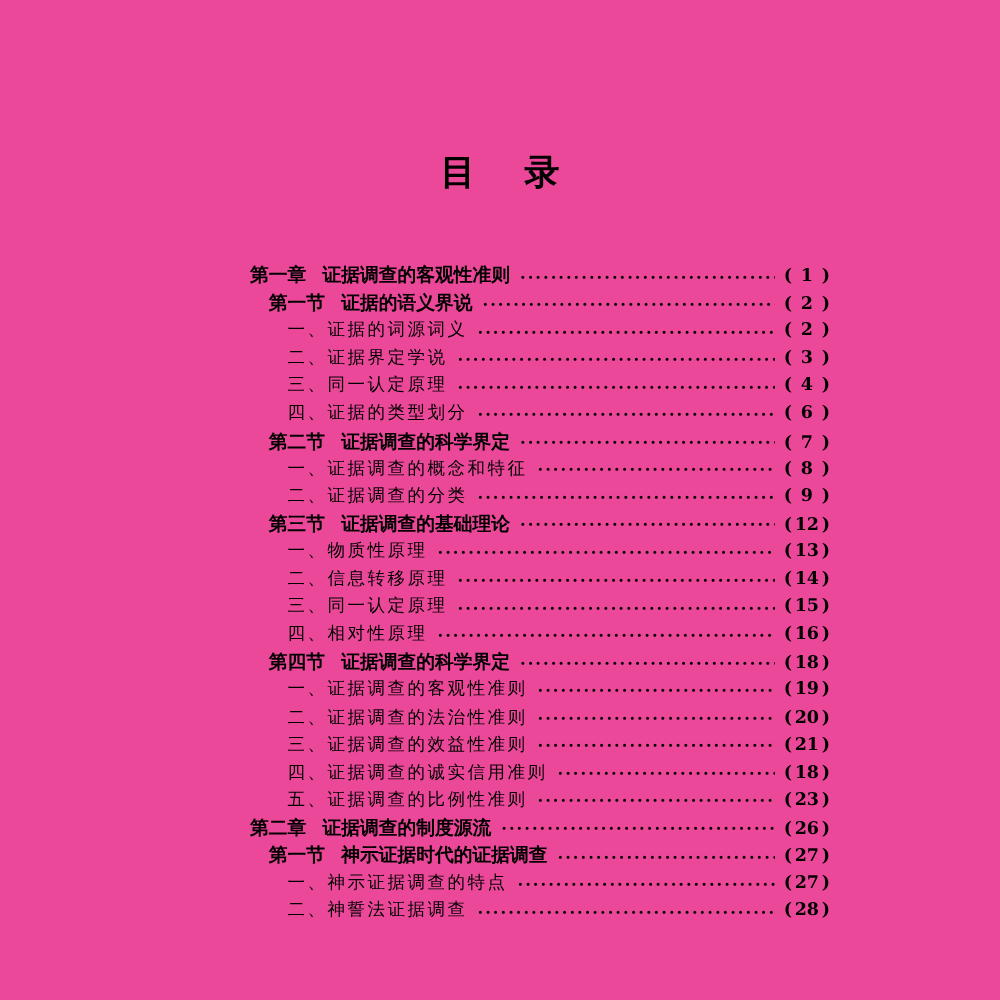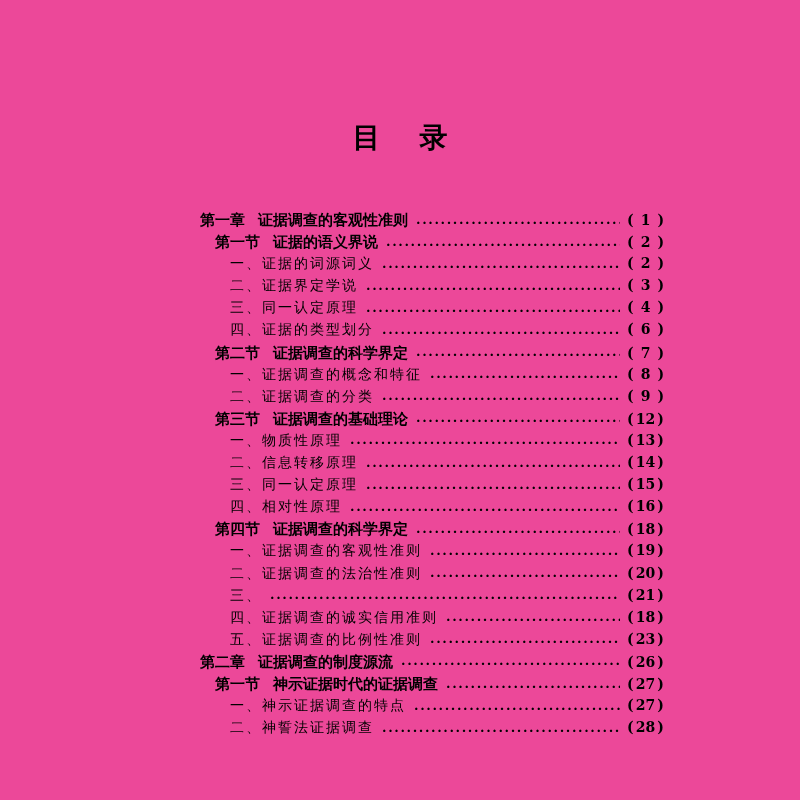--- a/index.html
+++ b/index.html
@@ -273,20 +273,21 @@
     <span class="entry-title">证据调查的法治性准则</span>
     <span class="leader">··································································································································</span>
     <span class="page-num">
       <span class="paren">(</span>
       <span class="num">20</span>
       <span class="paren">)</span>
     </span>
   </div>
       <div class="toc-row row-item">
     <span class="entry-label">三、</span>
+    <span class="entry-title">证据调查的效益性准则</span>
     <span class="leader">··································································································································</span>
     <span class="page-num">
       <span class="paren">(</span>
       <span class="num">21</span>
       <span class="paren">)</span>
     </span>
   </div>
       <div class="toc-row row-item">
     <span class="entry-label">四、</span>
     <span class="entry-title">证据调查的诚实信用准则</span>

